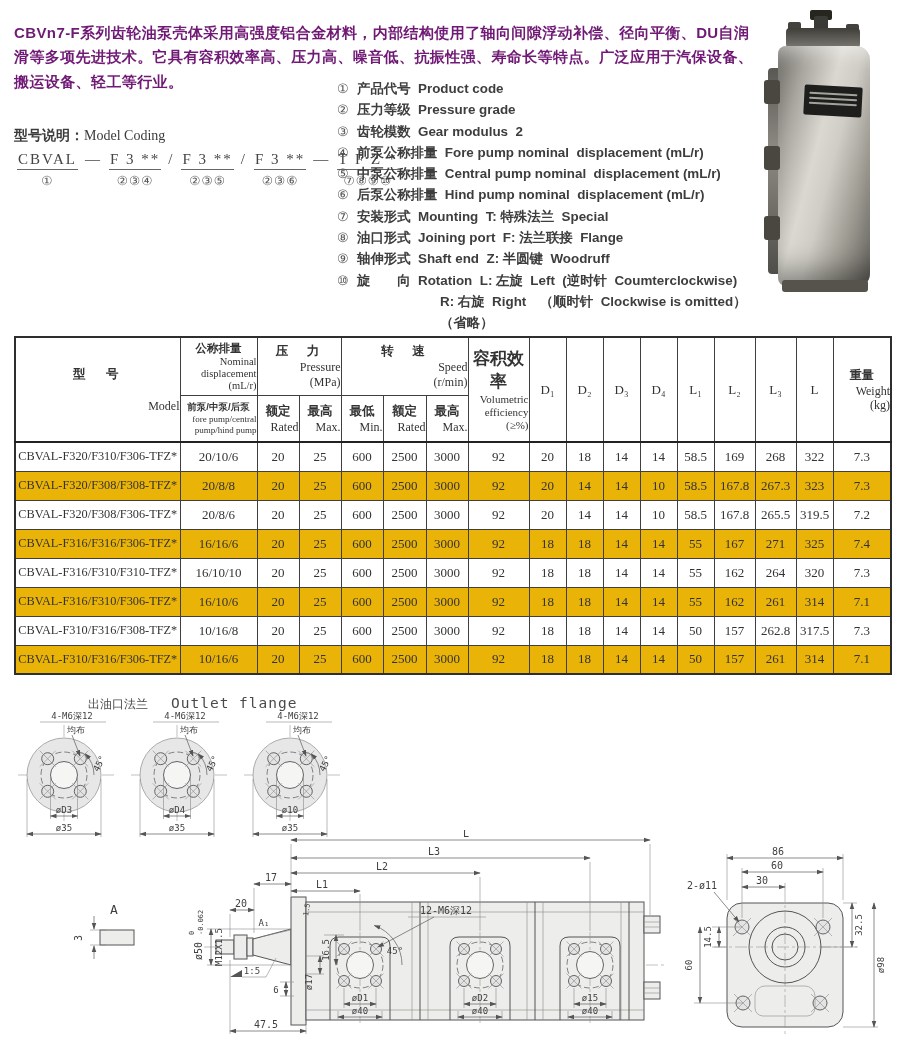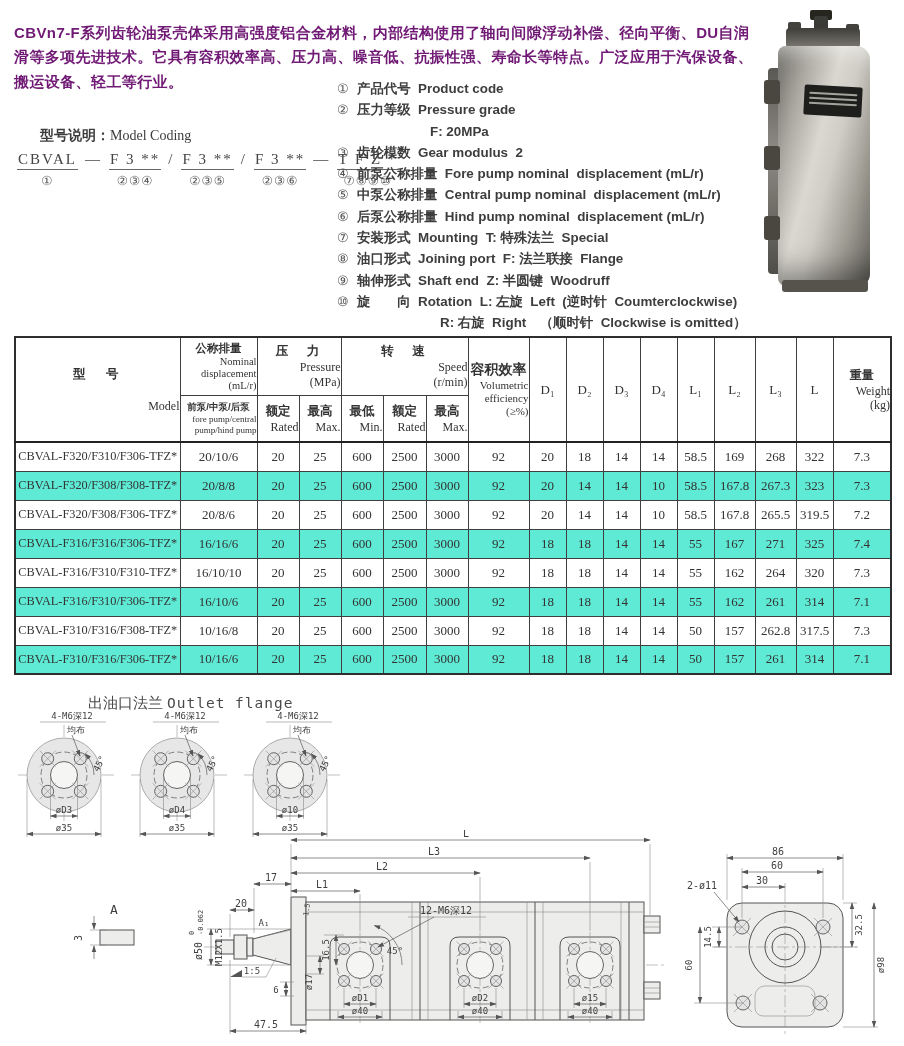--- a/index.html
+++ b/index.html
@@ -2,21 +2,21 @@
 <html><head>
 <meta charset="utf-8">
 <style>
   html,body{margin:0;padding:0;background:#f4f4f2;}
   #page{position:relative;width:904px;height:1046px;background:#ffffff;overflow:hidden;
         font-family:"Liberation Sans",sans-serif;color:#3b3b3b;}
   
   .intro{position:absolute;left:14px;top:6px;width:746px;font-size:15px;line-height:1.62;
          font-weight:600;letter-spacing:.4px;color:#701a75;}
   
-  .mc-heading{position:absolute;left:14px;top:127px;font-size:14px;font-weight:600;margin-left:26px;}
+  .mc-heading{position:absolute;left:14px;top:127px;font-size:14px;font-weight:600;}
   .mc-heading .en{font-family:"Liberation Serif",serif;font-weight:500;}
   .model-code{position:absolute;left:14px;top:151px;display:flex;align-items:flex-start;
               font-family:"Liberation Serif",serif;font-size:15px;color:#444;}
   .code-seg{display:flex;flex-direction:column;align-items:center;padding:0 3px;}
   .code-top{white-space:pre;letter-spacing:2px;padding:0 1px 1px 1px;}
   .code-top.ul{border-bottom:1px solid #666;}
   .code-bot{font-size:12.5px;letter-spacing:1px;margin-top:3px;color:#555;}
   
   .spec-list{position:absolute;left:337px;top:78px;width:440px;}
   .spec-item{display:flex;line-height:21.3px;font-size:13.4px;color:#3d3d3d;}
@@ -42,36 +42,36 @@
     transform:rotate(3deg);padding:4px 5px;box-sizing:border-box;}
   .pump-plate i{display:block;height:2px;background:#cfcfc8;opacity:.75;margin:3px 0;border-radius:1px;}
   .pump-base{left:30px;top:270px;width:86px;height:12px;background:#55534c;border-radius:3px;}
   
   table.spec-table{position:absolute;left:14px;top:336px;width:876px;border-collapse:collapse;
     table-layout:fixed;background:#fff;border:2px solid #2e2e2e;}
   .spec-table th,.spec-table td{border:1px solid #3f3f3f;padding:0;text-align:center;
     vertical-align:middle;color:#333;overflow:hidden;}
   .spec-table thead tr.h1{height:58px;} .spec-table thead tr.h2{height:47px;}
   .spec-table tbody tr{height:29px;}
-  .spec-table tbody tr.alt{background:#5eead4;}
+  .spec-table tbody tr.alt{background:#eab308;}
   .spec-table tbody tr:first-child td{border-top:2.5px solid #222;}
   .spec-table tbody td{font:13px "Liberation Serif",serif;}
   .spec-table td.c-model{font-size:12.3px;}
   .hz{font:600 12.5px "Liberation Sans",sans-serif;}
   .he{font:12px "Liberation Serif",serif;line-height:1.2;text-align:right;}
   .h-model .hz{margin-bottom:16px;letter-spacing:4px;}
   .h-disp .hz{font-size:11.5px;} .h-disp .he{font-size:10.5px;line-height:1.12;}
   .h-disp-sub .hz{font-size:9.5px;font-weight:600;} .h-disp-sub .he{font-size:9px;line-height:1.15;font-family:"Liberation Serif",serif;}
   .h-grp .hz{letter-spacing:3px;}
-  .h-eff .hz{font-size:14px;} .h-eff .he{font-size:11px;}
+  .h-eff .hz{font-size:17px;} .h-eff .he{font-size:11px;}
   .h-dim{font:13px "Liberation Serif",serif;}
   .h-wt .hz{font-size:12px;}
   
   .of-title{position:absolute;left:88px;top:693px;font-family:"DejaVu Sans Mono",monospace;color:#4a4a4a;}
-  .of-title .zh{font-size:15px;margin-right:4px;}
+  .of-title .zh{font-size:12px;margin-right:23px;}
   .of-title .en{font-size:14.5px;letter-spacing:1px;}
   .flange-row{position:absolute;left:14px;top:709px;width:360px;height:140px;}
   .flange-row svg{position:absolute;top:0;}
   
   .main-drawing{position:absolute;left:14px;top:830px;}
   svg .part{fill:#ededec;stroke:#555;stroke-width:1;}
   svg .ln{fill:none;stroke:#555;stroke-width:1;}
   svg .thin{fill:none;stroke:#8a8a8a;stroke-width:.6;}
   svg .dim{fill:none;stroke:#666;stroke-width:.75;}
   svg .cl{fill:none;stroke:#999;stroke-width:.6;stroke-dasharray:12 3 3 3;}
@@ -133,24 +133,20 @@
     </div>
 
   <div class="spec-list">
       <div class="spec-item">
         <span class="spec-num">①</span>
         <span class="spec-text">产品代号  Product code</span>
       </div>
       <div class="spec-item">
         <span class="spec-num">②</span>
         <span class="spec-text">压力等级  Pressure grade</span>
-      </div>
-      <div class="spec-item ind2">
-        <span class="spec-num"></span>
-        <span class="spec-text">F: 20MPa</span>
       </div>
       <div class="spec-item">
         <span class="spec-num">③</span>
         <span class="spec-text">齿轮模数  Gear modulus  2</span>
       </div>
       <div class="spec-item">
         <span class="spec-num">④</span>
         <span class="spec-text">前泵公称排量  Fore pump nominal  displacement (mL/r)</span>
       </div>
       <div class="spec-item">

